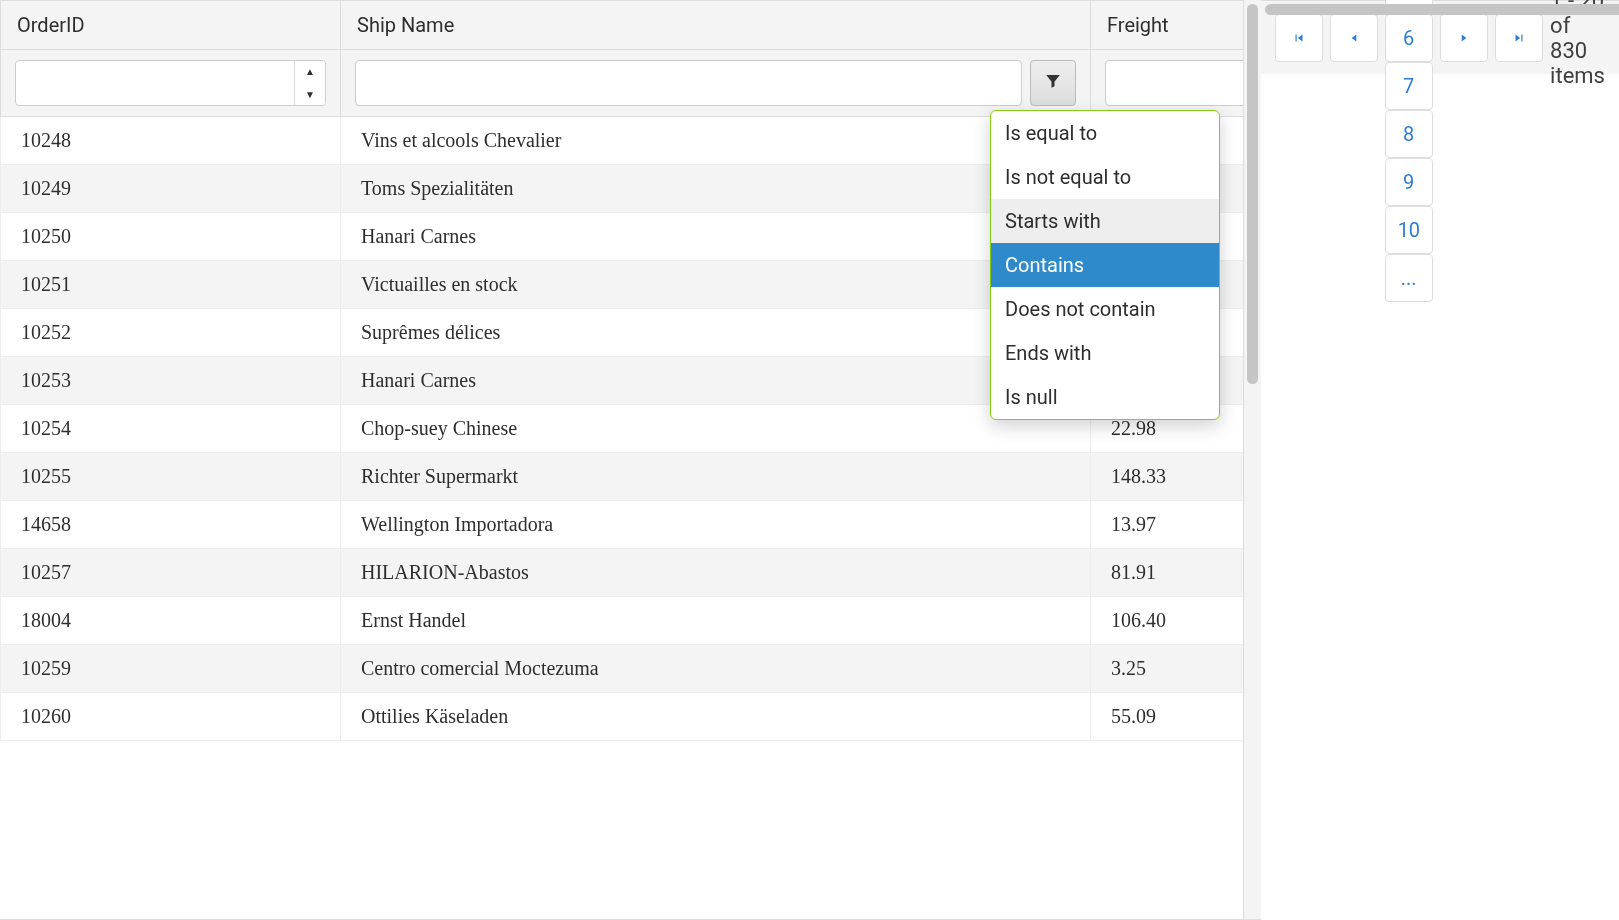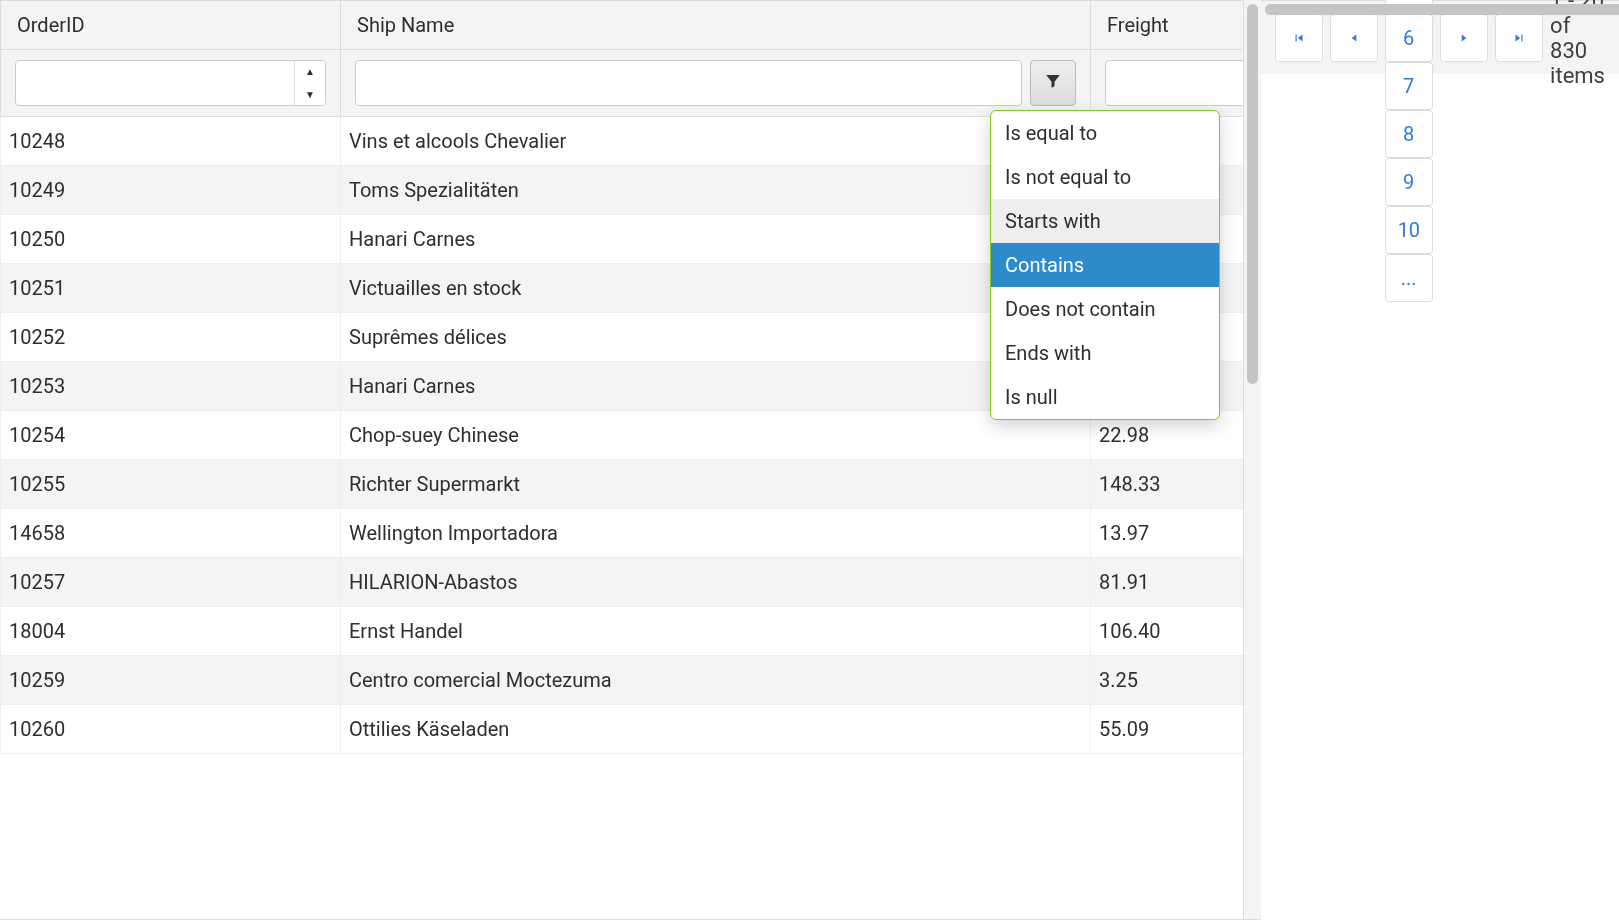--- a/index.html
+++ b/index.html
@@ -44,22 +44,23 @@
     padding: 12px 16px;
     color: #2e2e2e;
   }
   tr.filter-row th {
     background: #f4f4f4;
     border: 1px solid #ddd;
     padding: 10px 14px;
   }
   tbody td {
     border: 1px solid #eee;
-    padding: 12px 8px;
+    padding: 12px 20px;
     color: #2e2e2e;
+    font-family: Liberation Serif, serif;
   }
   tbody tr:nth-child(even) td { background: #f4f4f4; }
   tbody tr:nth-child(odd) td { background: #fff; }
   .col-orderid { width: 340px; }
   .col-shipname { width: 750px; }
   .col-freight  { width: 320px; }
 
   
   .filter-cell {
     display: flex;

